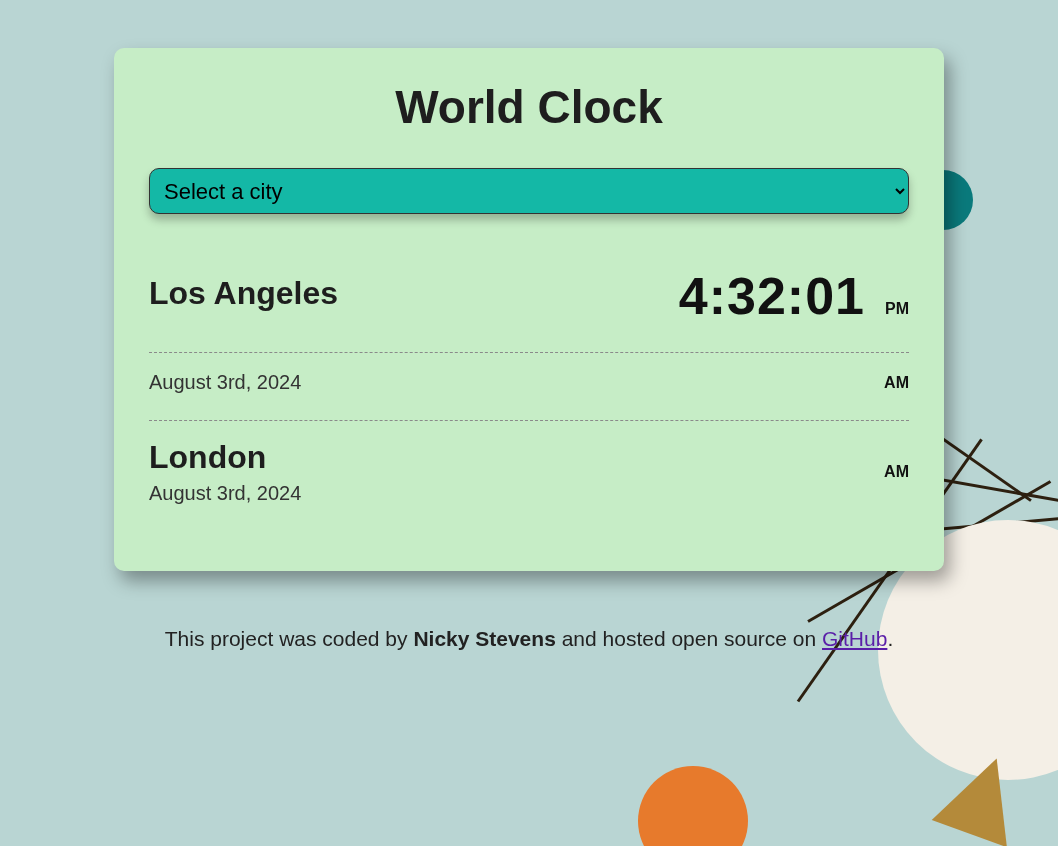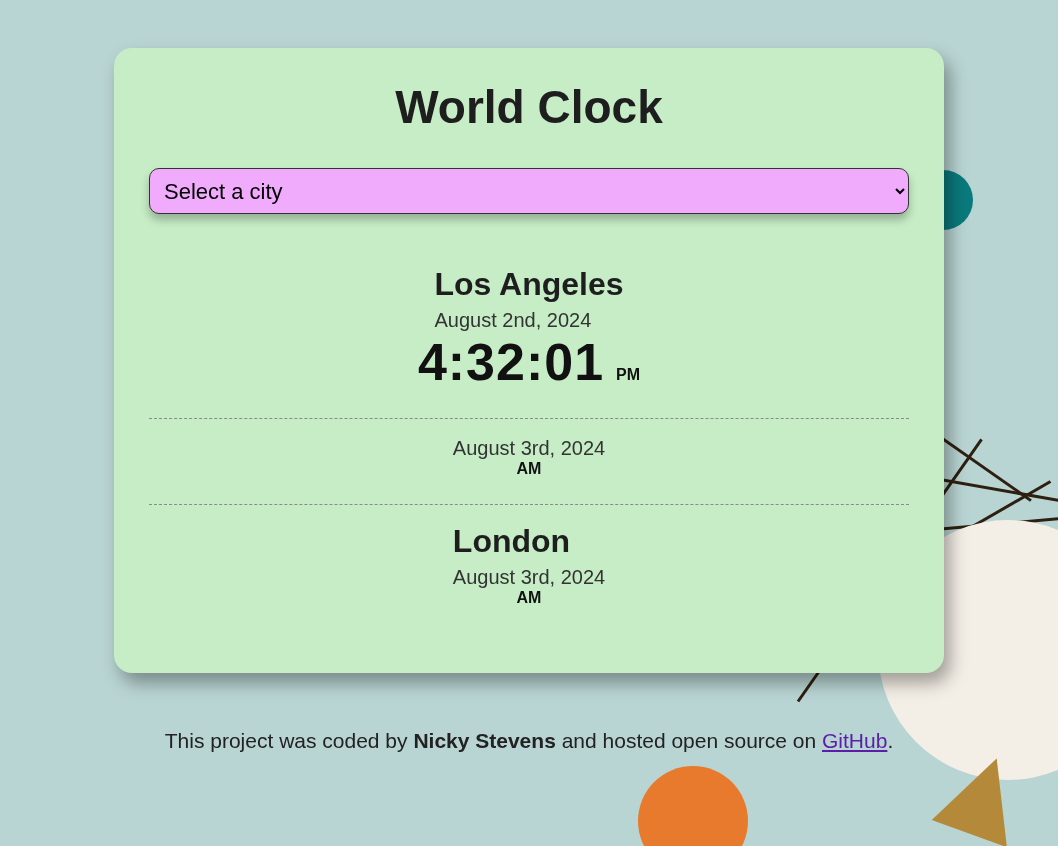--- a/index.html
+++ b/index.html
@@ -33,69 +33,68 @@
     .s3{ right:-30px; top:620px; width:280px; transform:rotate(-30deg);}
     .s4{ right:-40px; top:460px; width:260px; transform:rotate(10deg);}
     .s5{ right:-60px; top:700px; width:320px; transform:rotate(-55deg);}
 
     .card {
       position: relative;
       z-index: 1;
       width: 830px;
       margin: 48px auto 0 auto;
       background: #c6edc6;
-      border-radius: 18px;
+      border-radius: 10px;
       padding: 32px 35px 40px 35px;
       box-shadow: 6px 10px 18px rgba(0,0,0,0.35);
     }
     .title {
       text-align: center;
       font-size: 46px;
       font-weight: 700;
       margin-bottom: 34px;
       color:#1e1e1e;
     }
     .city-select {
       width: 100%;
       height: 46px;
       font-size: 22px;
       font-family: inherit;
       padding: 4px 10px;
       border: 1.5px solid #333;
       border-radius: 10px;
-      background: #f0abfc;
+      background: #14b8a6;
       box-shadow: 0 6px 8px rgba(0,0,0,0.25);
       margin-bottom: 34px;
       appearance: auto;
     }
     .clock-row {
       display: flex;
       justify-content: space-between;
       align-items: center;
       padding: 18px 0 26px 0;
-      flex-direction: column;
     }
     .clock-row + .clock-row {
       border-top: 1.5px dashed #8a8a8a;
     }
     .city-block { }
     .city-name {
       font-size: 32px;
       font-weight: 700;
       margin-bottom: 6px;
       color:#1e1e1e;
     }
     .city-date {
       font-size: 20px;
       color:#333;
     }
     .time-block {
       display:flex;
       align-items: baseline;
-      gap: 12px;
+      gap: 20px;
     }
     .time-value {
       font-size: 52px;
       font-weight: 700;
       letter-spacing: 1px;
       color:#111;
     }
     .time-meridiem {
       font-size: 16px;
       font-weight: 700;
@@ -133,21 +132,20 @@
 <div class="card">
   <h1 class="title">World Clock</h1>
 
   <select class="city-select">
     <option>Select a city</option>
   </select>
 
   <div class="clock-row">
     <div class="city-block">
       <div class="city-name">Los Angeles</div>
-      <div class="city-date">August 2nd, 2024</div>
     </div>
     <div class="time-block">
       <span class="time-value">4:32:01</span>
       <span class="time-meridiem">PM</span>
     </div>
   </div>
 
   <div class="clock-row">
     <div class="city-block">
       <div class="city-date">August 3rd, 2024</div>

